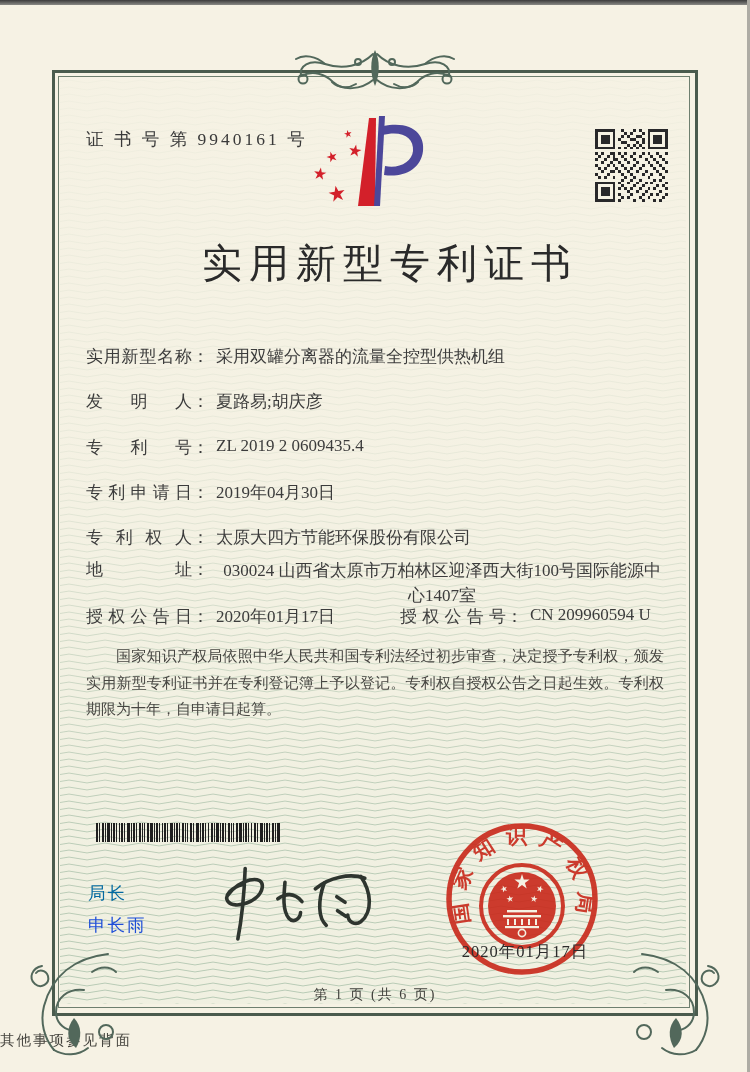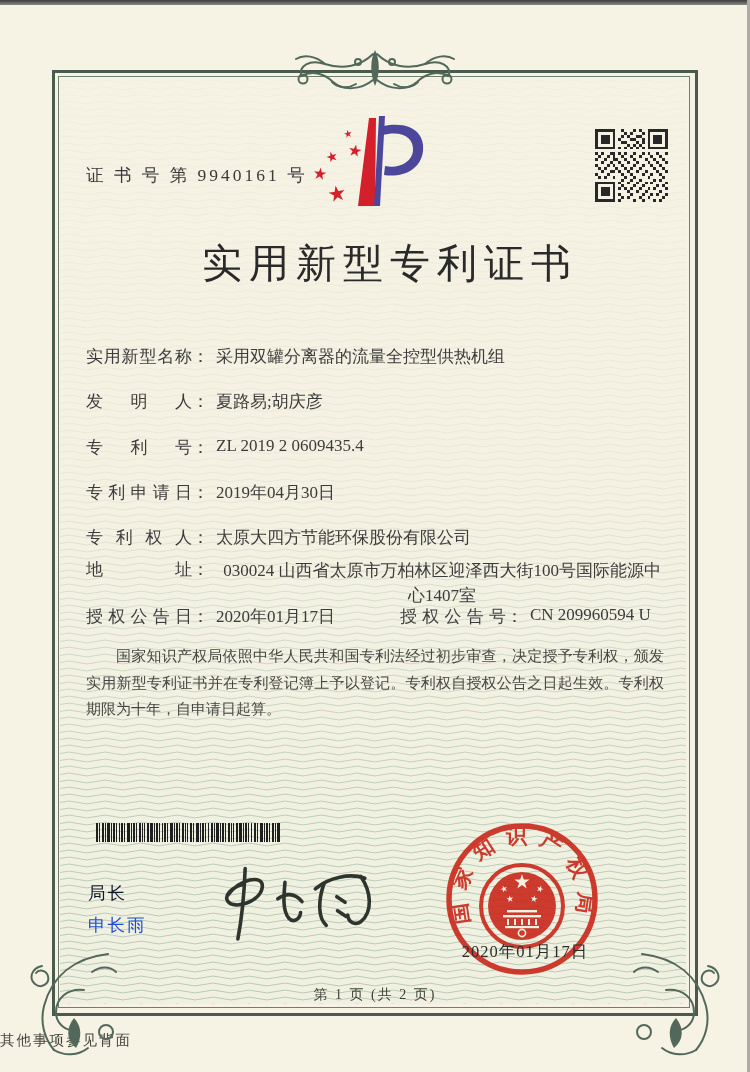--- a/index.html
+++ b/index.html
@@ -7,37 +7,37 @@
        font-family:"Liberation Serif","DejaVu Serif",serif;overflow:hidden;}
   .abs{position:absolute;}
   
   .edge-top{left:0;top:0;width:750px;height:5px;background:linear-gradient(#3c3c3c,#8a8a86);}
   .edge-right{right:0;top:0;width:3px;height:1072px;background:#aeaca4;}
   
   .frame-outer{left:52px;top:70px;width:640px;height:940px;border:3px solid #4a5b4d;}
   .frame-inner{left:58px;top:76px;width:630px;height:930px;border:1px solid #6e7f6f;}
   .watermark{left:60px;top:78px;z-index:0;}
   .content{z-index:2;}
-  .cert-no{left:86px;top:127px;font-size:17.5px;letter-spacing:3px;color:#3a3a3a;margin-top:36px;}
+  .cert-no{left:86px;top:127px;font-size:17.5px;letter-spacing:3px;color:#3a3a3a;}
   .logo{left:306px;top:108px;}
   .qr{left:595px;top:129px;}
   .title{left:15px;top:236px;width:750px;text-align:center;font-size:40px;
          letter-spacing:7px;color:#2a2a2a;font-weight:500;}
   .row{left:86px;font-size:17px;color:#3c3c3c;white-space:nowrap;}
   .lbl{display:inline-block;width:106px;text-align:justify;text-align-last:justify;vertical-align:top;}
   .colon{vertical-align:top;}
   .val{margin-left:7px;vertical-align:top;font-family:Liberation Serif, serif;}
   .val-wide{display:inline-block;width:452px;white-space:normal;line-height:25px;text-align:center;}
   .r1{top:345px}.r2{top:390px}.r3{top:436px}.r4{top:481px}.r5{top:526px}.r6{top:558px}.r7{top:605px}
   .pair2{position:absolute;left:314px;top:0;}
   .paras{left:86px;top:643px;width:578px;font-size:15px;line-height:26.5px;
          color:#474642;text-align:justify;}
   .paras p{margin:0;text-indent:2em;}
   .barcode{left:96px;top:823px;}
-  .officer-title{left:88px;top:881px;font-size:17.5px;letter-spacing:2px;color:#0f172a;}
+  .officer-title{left:88px;top:881px;font-size:17.5px;letter-spacing:2px;color:#0369a1;}
   .officer-name{left:88px;top:913px;font-size:17.5px;letter-spacing:2px;color:#1d4ed8;}
   .signature{left:198px;top:858px;z-index:4;transform:rotate(-3deg);}
   .seal{left:437px;top:812px;z-index:3;opacity:.9;}
   .seal-date{left:445px;top:941px;width:160px;text-align:center;font-size:16.5px;
              letter-spacing:1px;color:#2c2c2c;z-index:5;}
   .page-num{left:0;top:986px;width:750px;text-align:center;font-size:14px;letter-spacing:2px;color:#40403c;}
   .back-note{left:0;top:1031px;width:750px;text-align:left;font-size:14.5px;letter-spacing:2px;color:#46453f;}
   .fl-top{left:282px;top:38px;z-index:3;}
   .fl-bl{left:22px;top:948px;z-index:3;}
   .fl-br{left:618px;top:948px;z-index:3;transform:scaleX(-1);}
@@ -231,14 +231,14 @@
       <rect x="84" y="107" width="2" height="6"></rect>
         <rect x="91" y="107" width="2" height="6"></rect>
       <rect x="98" y="107" width="2" height="6"></rect>
       <rect x="68" y="114" width="34" height="2.2"></rect>
       <circle cx="85" cy="121" r="3.6" fill="none" stroke="#f6f2e4" stroke-width="1.6"></circle>
     </g>
   </g>
 </svg>
 <div class="abs seal-date">2020年01月17日</div>
 
-<div class="abs content page-num">第 1 页 (共 2 页)</div>
+<div class="abs content page-num">第 1 页 (共 6 页)</div>
 <div class="abs content back-note">其他事项参见背面</div>
 
 </body></html>

